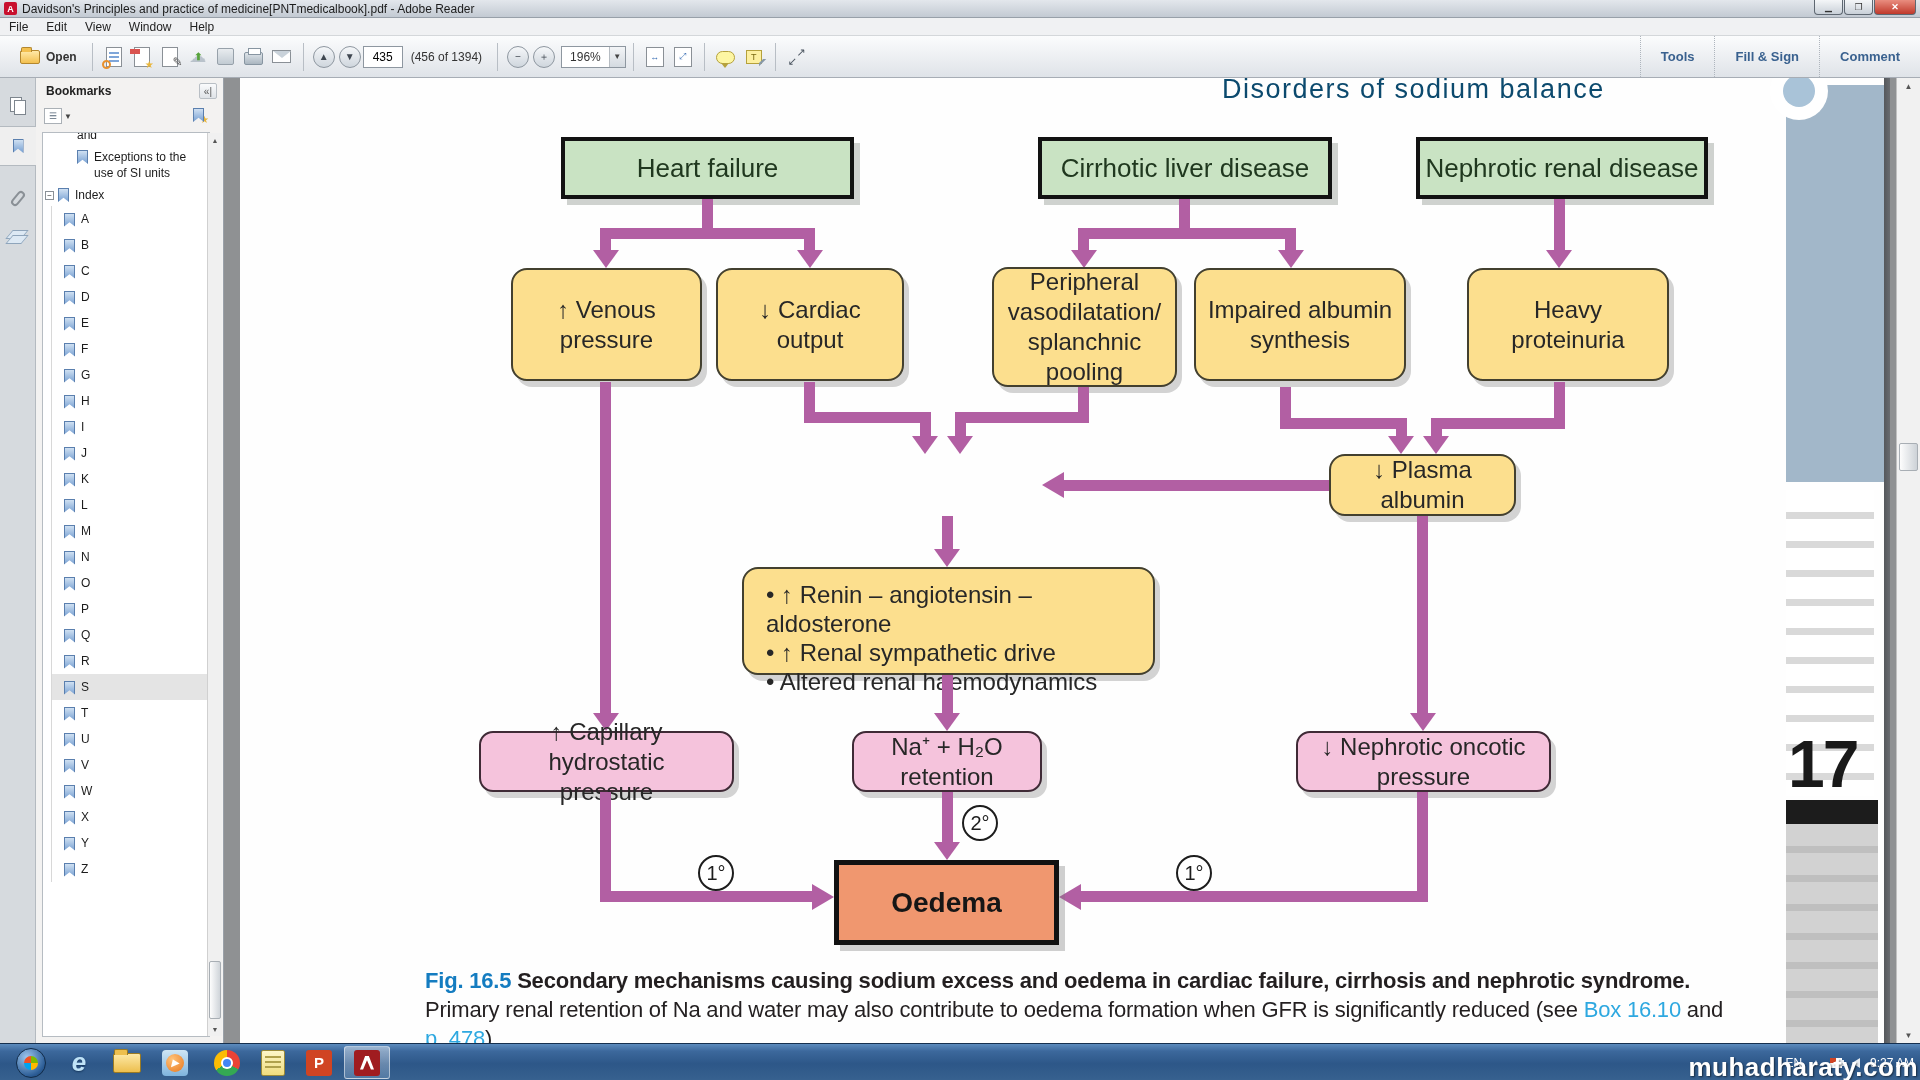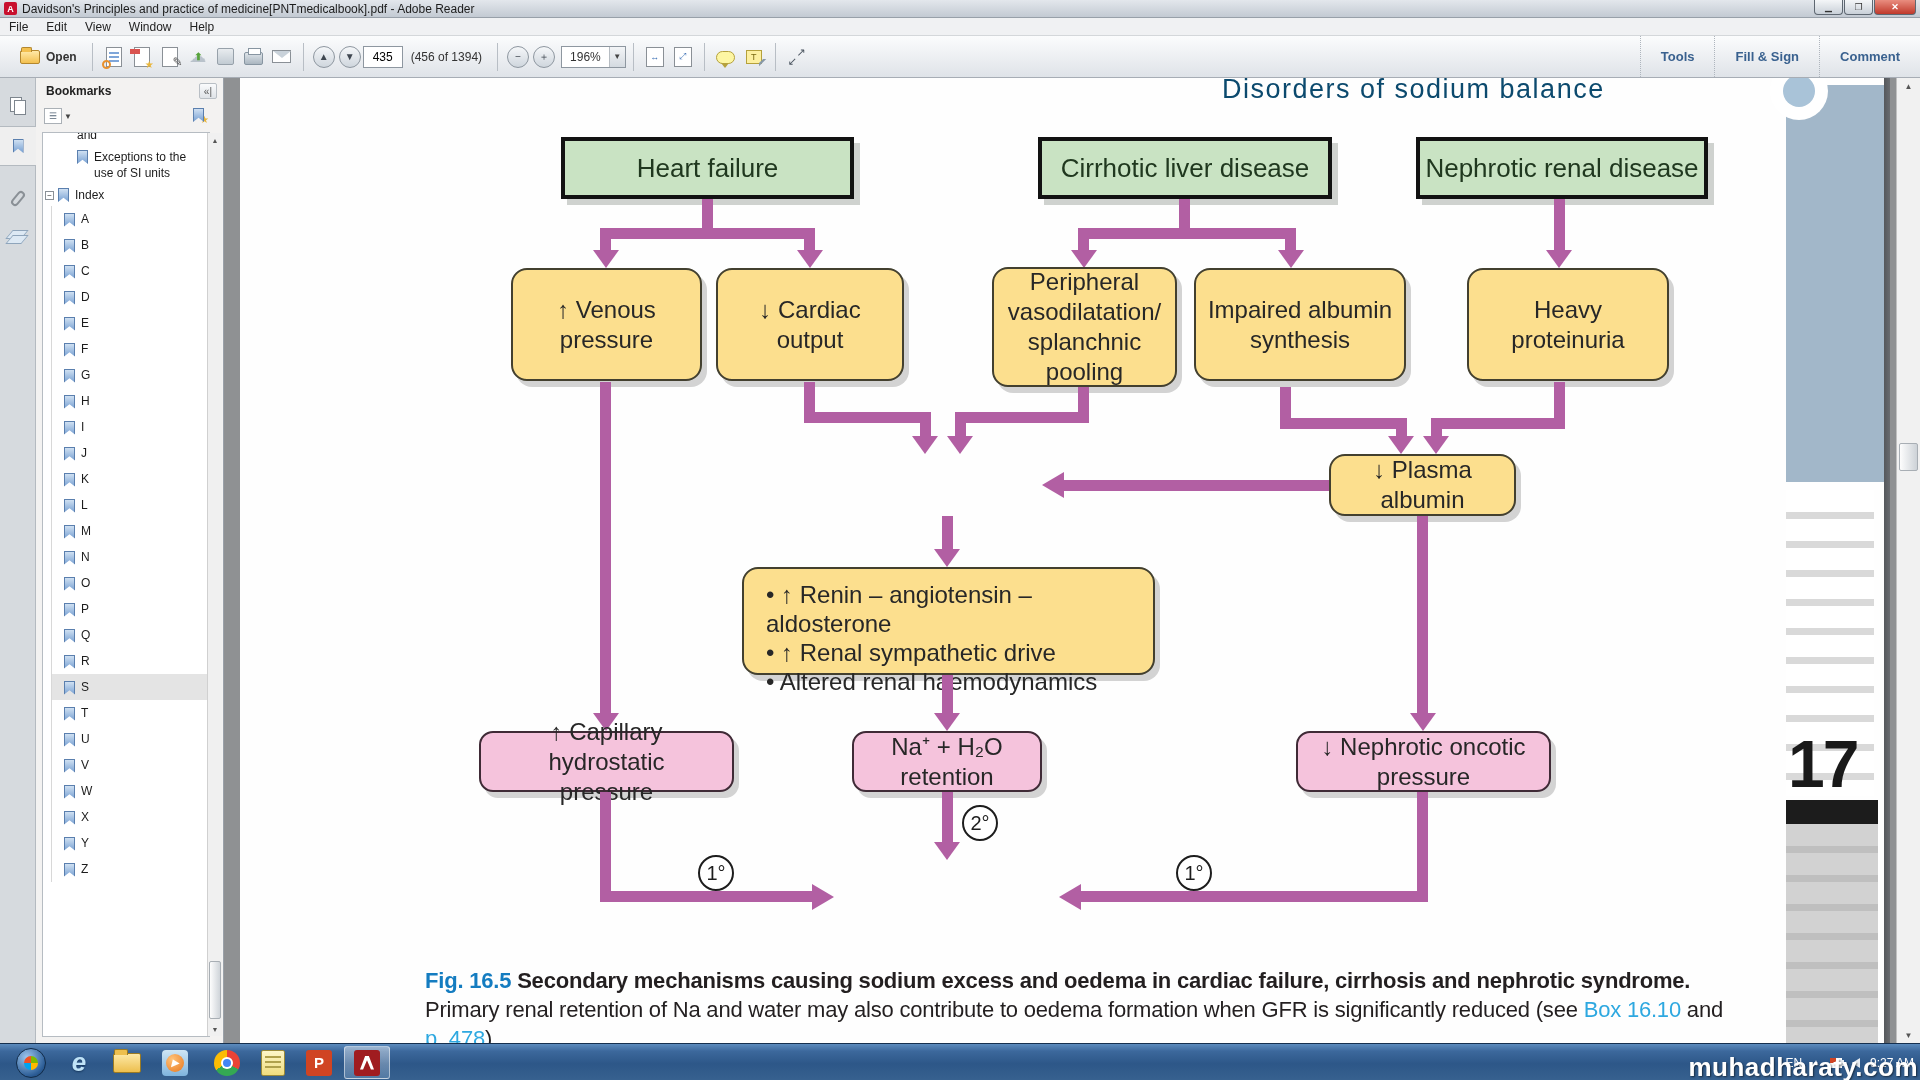--- a/index.html
+++ b/index.html
@@ -566,20 +566,21 @@
     <div class="ah-right" style="left:572px;top:806px"></div>
 
     <div class="seg" style="left:1177px;top:714px;width:11px;height:110px"></div>
     <div class="seg" style="left:841px;top:813px;width:347px;height:11px"></div>
     <div class="ah-left" style="left:819px;top:806px"></div>
 
     <div class="degree" style="left:722px;top:727px">2°</div>
     <div class="degree" style="left:458px;top:777px">1°</div>
     <div class="degree" style="left:936px;top:777px">1°</div>
 
+    <div id="oedema-box">Oedema</div>
 
     <div id="caption">
       <span class="figlab">Fig. 16.5</span><span class="boldtxt"> Secondary mechanisms causing sodium excess and oedema in cardiac failure, cirrhosis and nephrotic syndrome.</span><span> Primary renal retention of Na and water may also contribute to oedema formation when GFR is significantly reduced (see </span><span class="lnk">Box 16.10</span><span> and </span><span class="lnk">p. 478</span><span>).</span>
     </div>
   </div>
 </div>
 
 <div id="doc-scrollbar">
   <span class="sarr" style="top:0">▲</span>
   <span class="thumb"></span>

